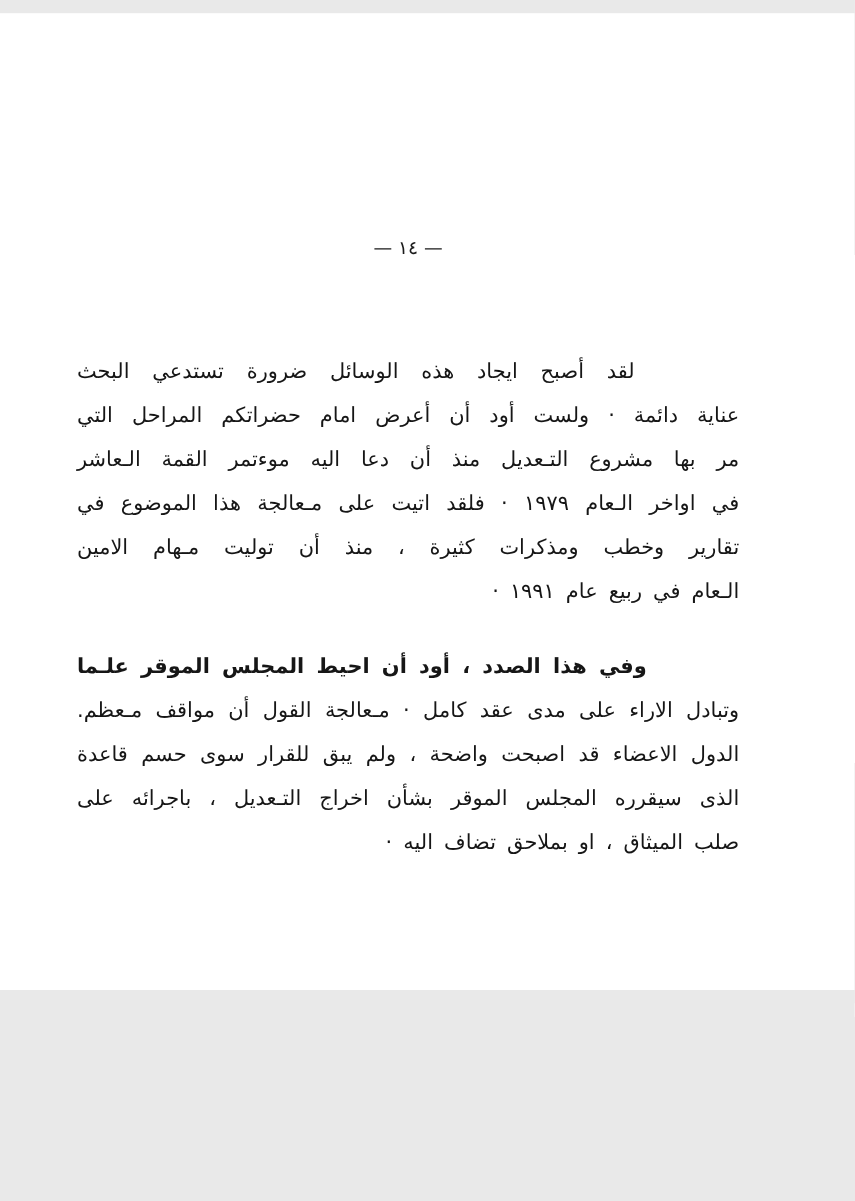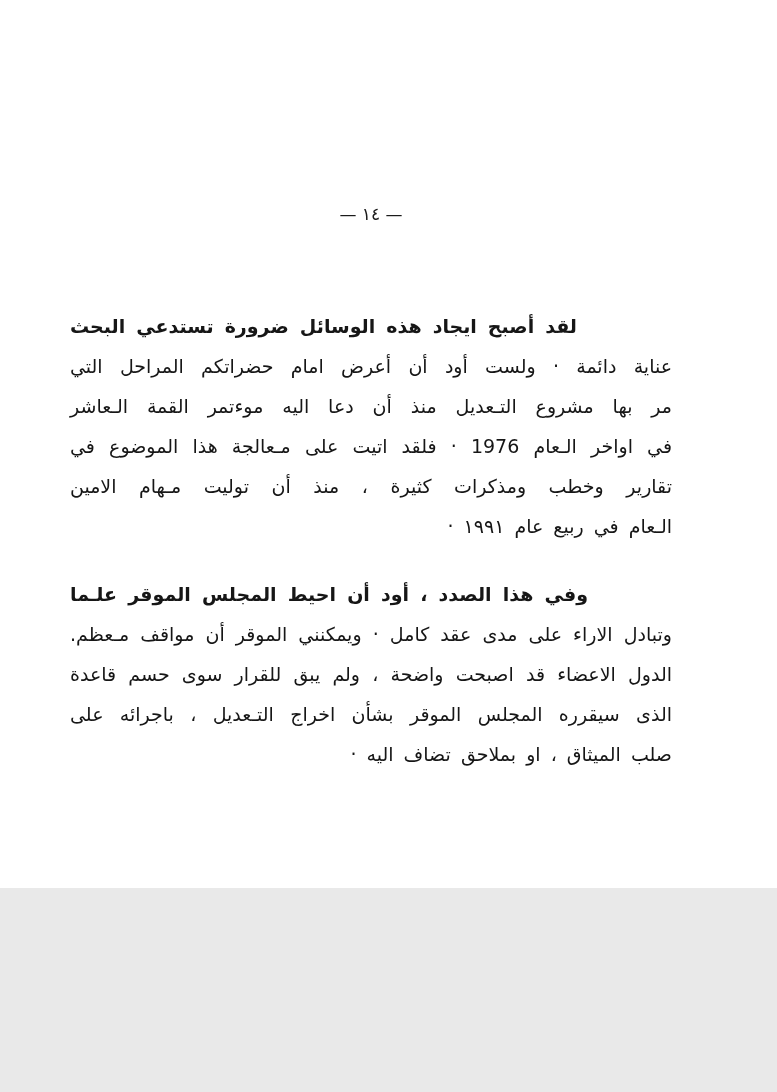--- a/index.html
+++ b/index.html
@@ -1,20 +1,20 @@
 <!DOCTYPE html>
 <html lang="ar"><head>
 <meta charset="utf-8">
 <style>
   html, body { margin: 0; padding: 0; background: #e9e9e9; }
   .page {
     position: relative;
     width: 777px;
     height: 888px;
-    margin: 0 auto;
+    margin: 12px auto;
     background: #ffffff;
     overflow: hidden;
     font-family: "DejaVu Sans", sans-serif;
     color: #161616;
   }
   .pageno {
     margin-top: 204px;
     padding-right: 105px;
     padding-left: 70px;
     text-align: center;
@@ -43,28 +43,28 @@
     text-align-last: justify;
   }
 </style>
 </head>
 <body>
 
 <div class="page">
   <div class="pageno">— ١٤ —</div>
   <div class="content" lang="ar" dir="rtl">
       <div class="paragraph">
-        <div class="line just" style="padding-right: 95px; font-weight: bold;">لقد أصبح ايجاد هذه الوسائل ضرورة تستدعي البحث</div>
+        <div class="line just" style="padding-right: 95px;">لقد أصبح ايجاد هذه الوسائل ضرورة تستدعي البحث</div>
         <div class="line just">عناية دائمة · ولست أود أن أعرض امام حضراتكم المراحل التي</div>
         <div class="line just">مر بها مشروع التـعديل منذ أن دعا اليه موءتمر القمة الـعاشر</div>
-        <div class="line just">في اواخر الـعام 1976 · فلقد اتيت على مـعالجة هذا الموضوع في</div>
+        <div class="line just">في اواخر الـعام ١٩٧٩ · فلقد اتيت على مـعالجة هذا الموضوع في</div>
         <div class="line just">تقارير وخطب ومذكرات كثيرة ، منذ أن توليت مـهام الامين</div>
         <div class="line">الـعام في ربيع عام ١٩٩١ ·</div>
       </div>
       <div class="paragraph">
         <div class="line just" style="padding-right: 84px; font-weight: bold;">وفي هذا الصدد ، أود أن احيط المجلس الموقر علـما</div>
-        <div class="line just">وتبادل الاراء على مدى عقد كامل · ويمكنني الموقر أن مواقف مـعظم.</div>
+        <div class="line just">وتبادل الاراء على مدى عقد كامل · مـعالجة القول أن مواقف مـعظم.</div>
         <div class="line just">الدول الاعضاء قد اصبحت واضحة ، ولم يبق للقرار سوى حسم قاعدة</div>
         <div class="line just">الذى سيقرره المجلس الموقر بشأن اخراج التـعديل ، باجرائه على</div>
         <div class="line">صلب الميثاق ، او بملاحق تضاف اليه ·</div>
       </div>
     </div>
 </div>
 
 </body></html>

